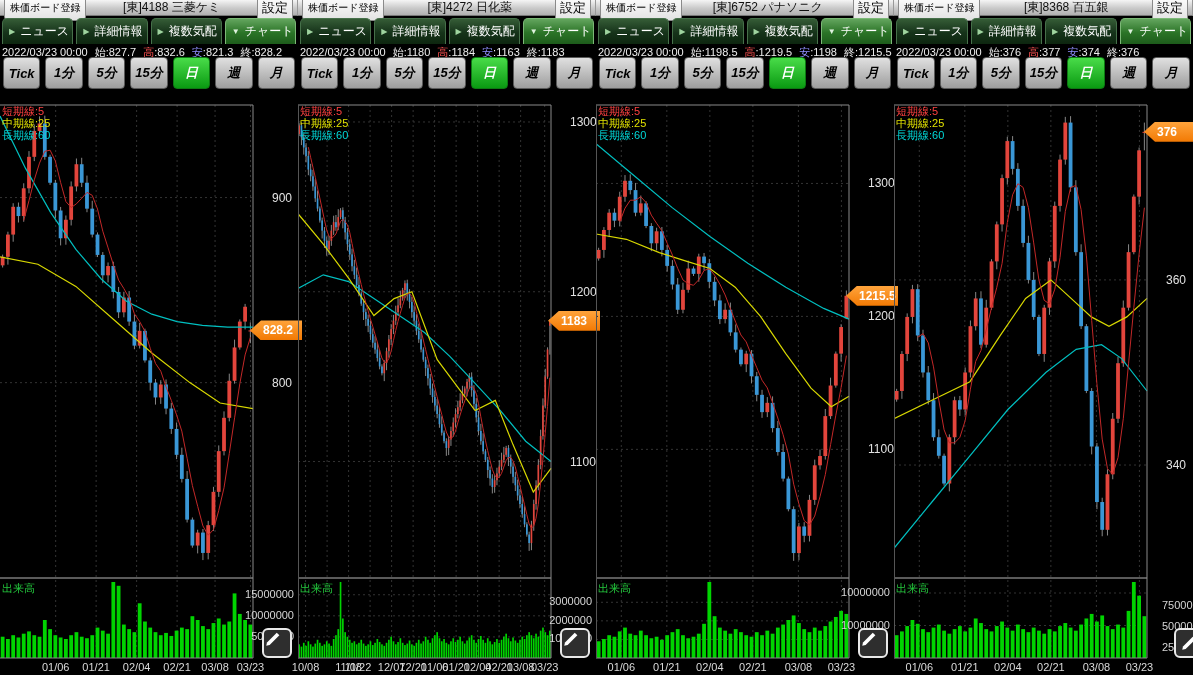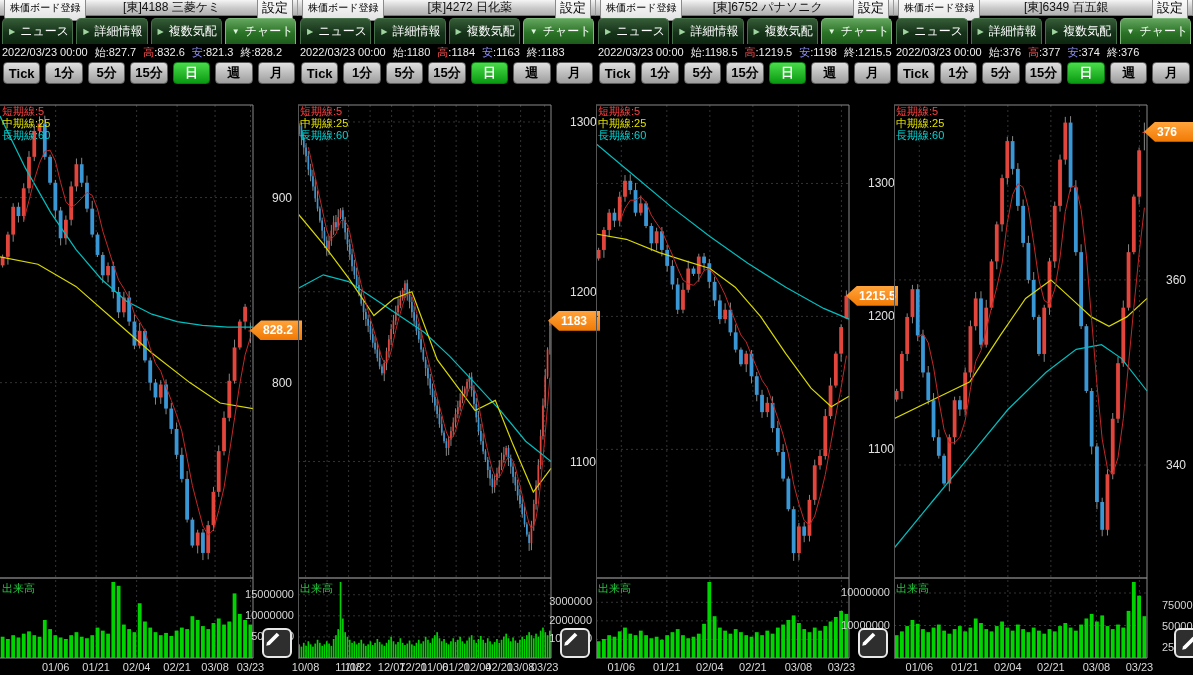--- a/index.html
+++ b/index.html
@@ -13,22 +13,22 @@
   .title{flex:1;text-align:center;font-size:12px;font-weight:normal;color:#101010;white-space:nowrap;overflow:hidden;}
   .tabs{height:28px;display:flex;gap:3px;padding:2px 2px 0 2px;box-sizing:border-box;background:#000;}
   .tab{flex:1;display:flex;align-items:center;gap:5px;padding-left:6px;border-radius:5px 5px 0 0;font-size:12px;color:#fff;
        background:linear-gradient(#355c36,#16331a 55%,#0d260f);border:1px solid #46704a;border-bottom:none;cursor:pointer;white-space:nowrap;overflow:hidden;}
   .tab .tri{font-size:8px;color:#9fd49f;}
   .tab.sel{background:linear-gradient(#63a55e,#2b7427 55%,#1d5c1b);border-color:#7cb877;}
   .tab.sel .tri{color:#dff2df;}
   .info{height:16px;display:flex;gap:7px;align-items:center;font-size:11px;color:#eee;padding:0 2px;white-space:nowrap;overflow:hidden;background:#000;}
   .lo{color:#ff5252;} .la{color:#9090ff;}
   .tf{height:26px;display:flex;gap:5px;align-items:center;padding:0 3px;box-sizing:border-box;background:#000;}
-  .tfb{flex:1;height:22px;font-size:13px;font-weight:bold;background:linear-gradient(#e0e0e0,#9d9d9d);
-       border:1px solid #5a5a5a;border-radius:4px;color:#000;padding:0;cursor:pointer;}
+  .tfb{flex:1;height:32px;font-size:13px;font-weight:bold;background:linear-gradient(#e0e0e0,#9d9d9d);
+       border:1px solid #5a5a5a;border-radius:4px;color:#000;padding:0;cursor:pointer;font-style:italic;}
   .tfb.act{background:linear-gradient(#49dc49,#0a9a12);color:#fff;border-color:#0c7a12;}
   .cw{position:absolute;left:0;top:104px;width:100%;height:571px;}
   .cw svg{position:absolute;left:0;top:0;}
   .leg{position:absolute;top:1px;font-size:11px;line-height:12px;white-space:nowrap;}
   .ylab{position:absolute;color:#e2e2e2;font-size:12px;white-space:nowrap;}
   .vlab{position:absolute;color:#d5d5d5;font-size:11px;width:58px;text-align:right;white-space:nowrap;}
   .dlab{position:absolute;color:#dadada;font-size:11px;top:557px;transform:translateX(-50%);white-space:nowrap;}
   .vt{position:absolute;font-size:11px;white-space:nowrap;}
   .tag{position:absolute;width:52px;height:20px;line-height:20px;padding-left:13px;box-sizing:border-box;
        background:linear-gradient(#ffa43c,#f27903);clip-path:polygon(0 50%,11px 0,100% 0,100% 100%,11px 100%);
@@ -925,21 +925,21 @@
         <button class="pencil" style="left: -36px; top: 524px;">
           <svg width="18" height="18" viewBox="0 0 24 24">
             <path d="M3 21l4.5-1L20.5 7 17 3.5 4 16.5 3 21z" fill="#fff"></path>
           </svg>
         </button>
       </div>
     </div>
     <div class="panel" style="left: 894px; width: 299px;">
       <div class="hdr">
         <button class="btn reg">株価ボード登録</button>
-        <div class="title">[東]6349 百五銀</div>
+        <div class="title">[東]8368 百五銀</div>
         <button class="btn set">設定</button>
       </div>
       <div class="tabs">
         <div class="tab">
           <span class="tri">▶</span>
           <span>ニュース</span>
         </div>
         <div class="tab">
           <span class="tri">▶</span>
           <span>詳細情報</span>

